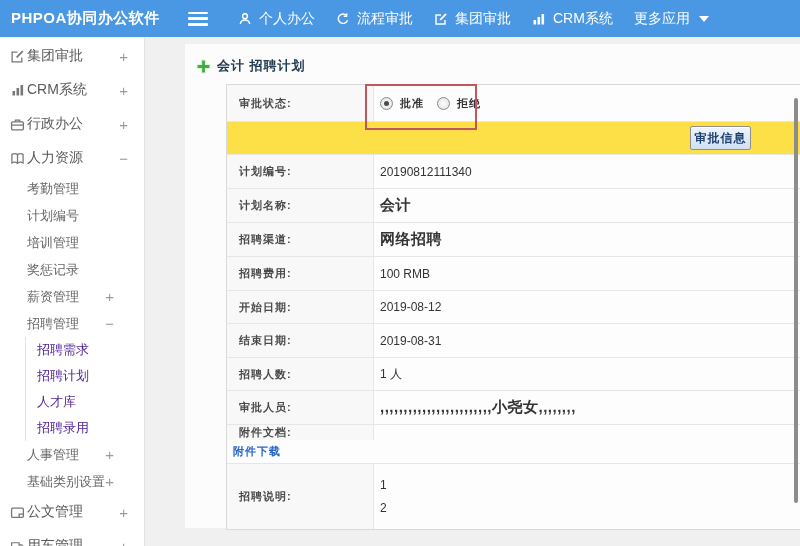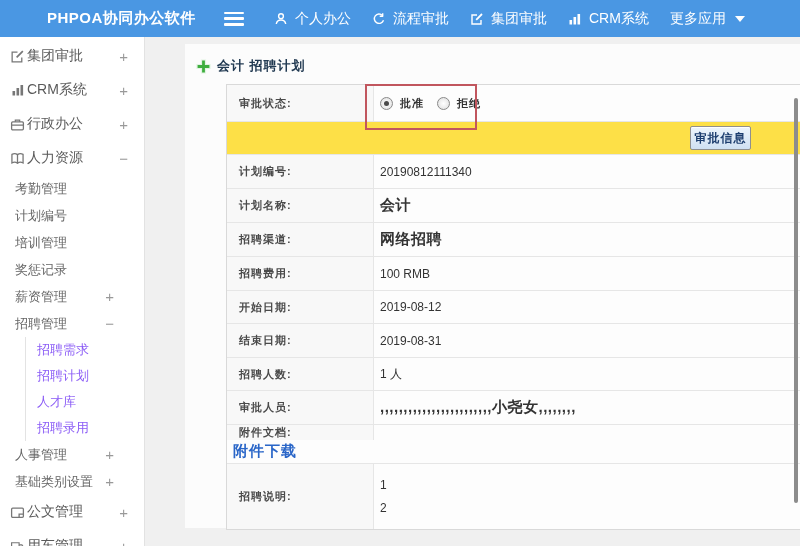--- a/index.html
+++ b/index.html
@@ -3,39 +3,39 @@
 <meta charset="utf-8">
 <style>
   * { margin:0; padding:0; box-sizing:border-box; }
   html,body { width:800px; height:546px; overflow:hidden;
     font-family:"Liberation Sans","DejaVu Sans",sans-serif; background:#f0f0f0; }
 
   
   .topbar { position:absolute; left:0; top:0; width:800px; height:37px;
     background:#4a97e3; display:flex; align-items:center; color:#fff; z-index:30; }
   .logo { width:188px; padding-left:11px; font-size:15px; font-weight:bold;
-    letter-spacing:.5px; white-space:nowrap;margin-left:36px; }
+    letter-spacing:.5px; white-space:nowrap; }
   .hamburger { width:20px; height:14px; display:flex; flex-direction:column;
     justify-content:space-between; cursor:pointer; margin-right:30px; }
   .hamburger i { display:block; height:2.5px; background:#fff; border-radius:1px; }
   .nav { display:flex; align-items:center; gap:21px; }
   .nav-item { display:flex; align-items:center; gap:7px; font-size:14px;
     cursor:pointer; white-space:nowrap; }
   .nav-item svg { display:block; }
   .caret { width:0; height:0; border-left:5px solid transparent;
     border-right:5px solid transparent; border-top:6px solid #fff; margin-left:2px; }
 
   
   .sidebar { position:absolute; left:0; top:37px; width:145px; bottom:0;
     background:#fff; border-right:1px solid #e2e2e2; padding-top:2px; overflow:hidden; z-index:20; }
   .sb-item { position:relative; display:flex; align-items:center; color:#5a5a5a;
     cursor:pointer; }
   .sb-item.lvl0 { height:34px; font-size:14px; padding-left:8px; }
-  .sb-item.lvl1 { height:27px; font-size:13px; padding-left:15px; color:#666; }
-  .sb-item.lvl2 { height:26px; font-size:13px; padding-left:37px; color:#8b5cf6; }
+  .sb-item.lvl1 { height:27px; font-size:13px; padding-left:27px; color:#666; }
+  .sb-item.lvl2 { height:26px; font-size:13px; padding-left:37px; color:#4c1d95; }
   .sb-item.lvl2::before { content:""; position:absolute; left:25px; top:0; bottom:0;
     border-left:1px solid #e3e3e3; }
   .sb-item .sb-icon { width:19px; display:flex; justify-content:center; color:#777; }
   .sb-item.lvl0 .label { margin-left:0px; }
   .toggle { position:absolute; font-size:15px; color:#999; line-height:1; }
   .lvl0 > .toggle { right:16px; }
   .lvl1 > .toggle { right:30px; }
   .sb-scrollbar { position:absolute; right:2px; top:98px; width:4px; height:405px;
     background:#8c8c8c; border-radius:2px; z-index:25; }
 
@@ -51,21 +51,21 @@
   .form-table { position:absolute; left:41px; top:40px; width:585px;
     border:1px solid #d9d9d9; background:#fdfdfd; }
   .frow { display:flex; border-bottom:1px solid #e6e6e6; }
   .frow:last-child { border-bottom:none; }
   .fcell-label { width:147px; background:#f8f8f8; border-right:1px solid #e6e6e6;
     font-size:11px; font-weight:bold; color:#4a4a4a; display:flex; align-items:center;
     padding-left:12px; letter-spacing:1px; flex:none; }
   .fcell-value { flex:1; display:flex; align-items:center; padding-left:6px;
     font-size:12px; color:#333; }
   .fcell-value.bold { font-weight:bold; font-size:15px; letter-spacing:.5px; }
-  .fcell-value a { color:#2a66c8; font-weight:bold; font-size:15px;
+  .fcell-value a { color:#2a66c8; font-weight:bold; font-size:11px;
     text-decoration:none; letter-spacing:1px; }
   .fcell-value .lines { display:flex; flex-direction:column; gap:9px;
     padding:8px 0; justify-content:center; }
   .btn-row { background:#fde047; position:relative; }
   .approve-btn { position:absolute; left:463px; top:4px; width:61px; height:24px;
     background:linear-gradient(#eef5fc,#cfe0f2); border:1px solid #8f8f8f;
     border-radius:2px; font-size:12px; font-weight:bold; color:#1c3d6e;
     font-family:inherit; letter-spacing:1px; cursor:pointer;
     box-shadow:inset 0 1px 0 #fff; }
 

